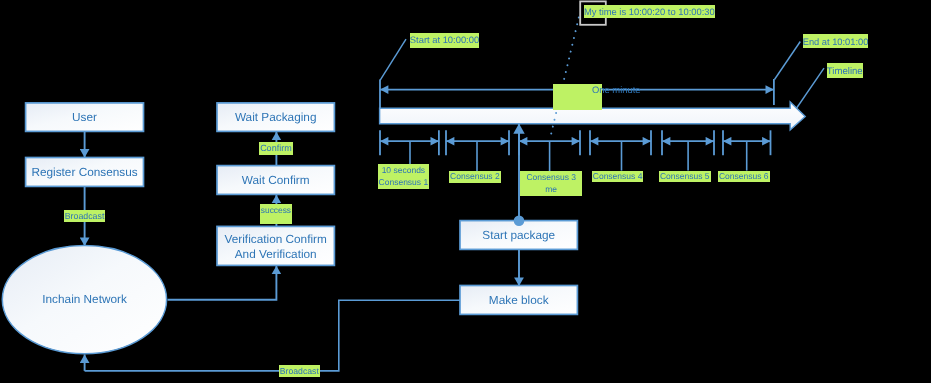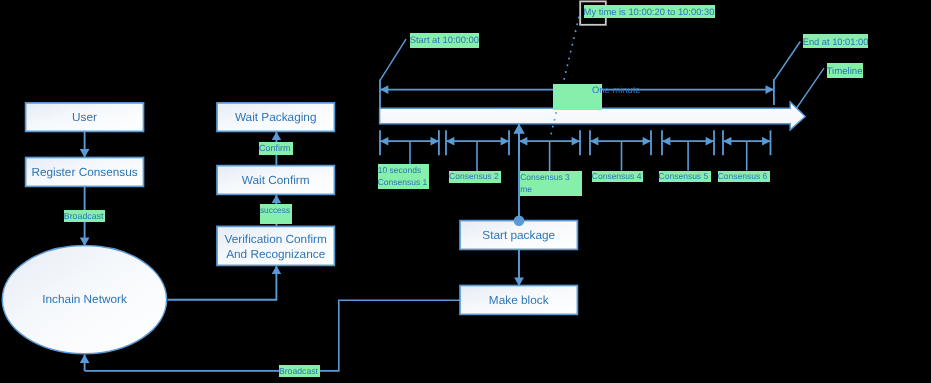--- a/index.html
+++ b/index.html
@@ -6,21 +6,21 @@
   html,body{margin:0;padding:0;background:#000000;}
   #page{position:relative;width:931px;height:383px;background:#000000;overflow:hidden;
         font-family:"Liberation Sans",sans-serif;-webkit-font-smoothing:antialiased;text-rendering:geometricPrecision;}
   #wire{position:absolute;left:0;top:0;width:931px;height:383px;}
 
   
   .boxtext{position:absolute;color:#2E75B6;text-align:center;line-height:15px;
            font-size:11.8px;white-space:pre;pointer-events:none;}
 
   
-  .lbl{position:absolute;background:#86efac;color:#2E75B6;text-align:left;
+  .lbl{position:absolute;background:#bef264;color:#2E75B6;text-align:center;
        white-space:pre;box-sizing:border-box;}
 </style>
 </head>
 <body>
 
 <div id="page">
 <svg id="wire" viewBox="0 0 931 383" xmlns="http://www.w3.org/2000/svg">
   <defs>
     <linearGradient id="boxgrad" x1="0" y1="0" x2="1" y2="1">
       <stop offset="0%" stop-color="#E6ECF5"></stop>
@@ -116,21 +116,21 @@
   </g>
 
   <rect x="580.2" y="1.4" width="25.6" height="23.4" fill="none" stroke="#C9C9C9" stroke-width="1.8"></rect>
 </svg>
 <div class="boxtext" style="left:25.6px;top:110px;width:117.9px;">User</div>
 <div class="boxtext" style="left:25.6px;top:164.8px;width:117.9px;">Register Consensus</div>
 <div class="boxtext" style="left:25.9px;top:291.8px;width:117.4px;">Inchain Network</div>
 <div class="boxtext" style="left:217px;top:110px;width:117.4px;">Wait Packaging</div>
 <div class="boxtext" style="left:217px;top:172.8px;width:117.4px;">Wait Confirm</div>
 <div class="boxtext" style="left:217px;top:231.5px;width:117.4px;">Verification Confirm</div>
-<div class="boxtext" style="left:217px;top:246.5px;width:117.4px;">And Recognizance</div>
+<div class="boxtext" style="left:217px;top:246.5px;width:117.4px;">And Verification</div>
 <div class="boxtext" style="left:460px;top:227.8px;width:117.4px;">Start package</div>
 <div class="boxtext" style="left:460px;top:292.7px;width:117.4px;">Make block</div>
 
 <div class="lbl" style="left:63.8px;top:209.8px;width:41.5px;height:12.7px;font-size:8.8px;line-height:12.9px;">Broadcast</div>
 <div class="lbl" style="left:258.9px;top:141.7px;width:34px;height:13.1px;font-size:9px;line-height:13.4px;">Confirm</div>
 <div class="lbl" style="left:259.9px;top:203.9px;width:32.1px;height:20px;font-size:8.4px;line-height:12.9px;">success</div>
 <div class="lbl" style="left:278.9px;top:364.7px;width:40.9px;height:12.1px;font-size:8.7px;line-height:12.4px;">Broadcast</div>
 
 <div class="lbl" style="left:409.7px;top:32.9px;width:69.6px;height:14.8px;font-size:9.4px;line-height:14.4px;">Start at 10:00:00</div>
 <div class="lbl" style="left:802.7px;top:33.9px;width:65.3px;height:14.5px;font-size:9.3px;line-height:17px;">End at 10:01:00</div>

